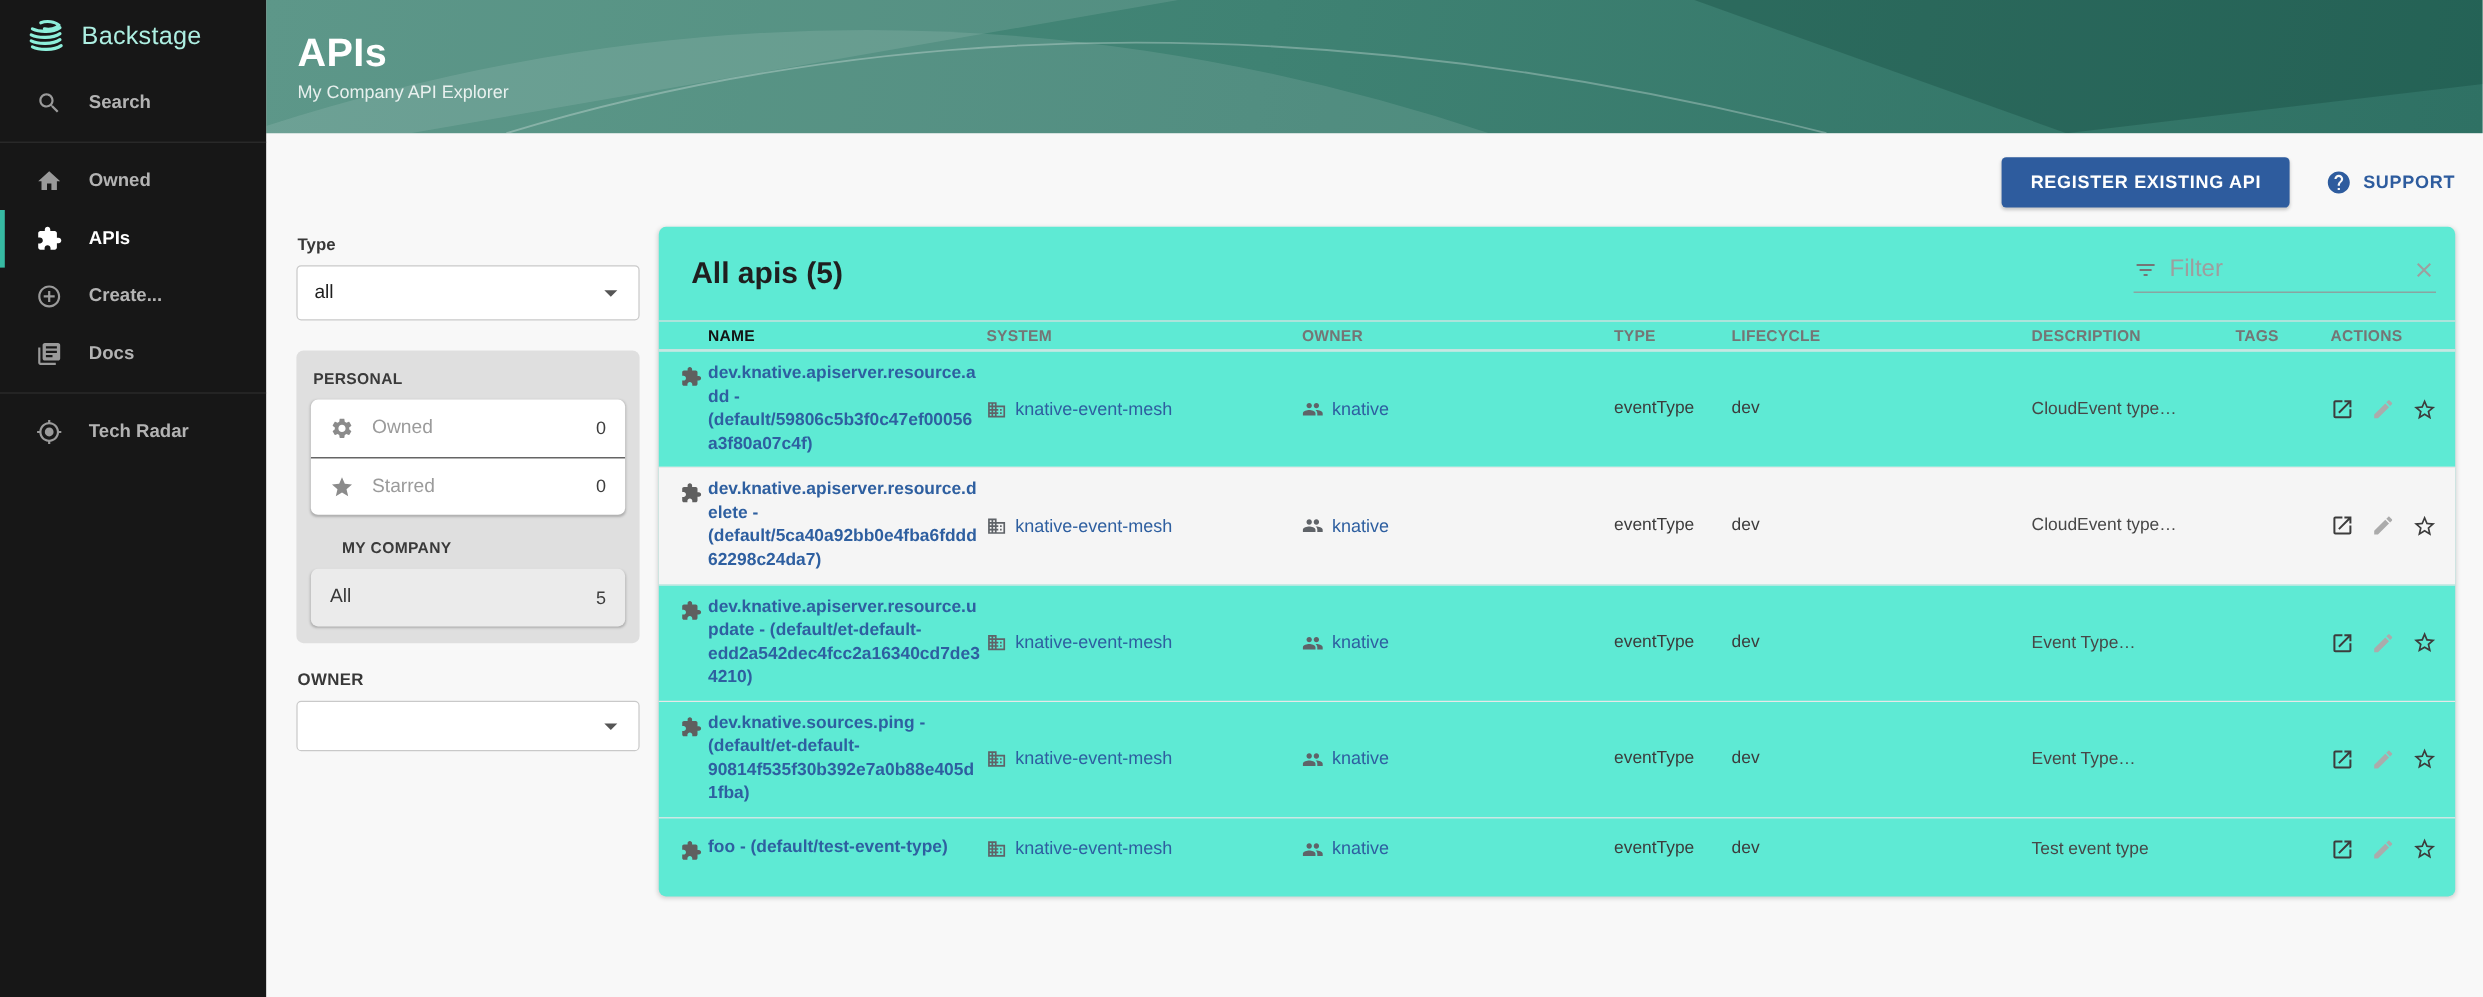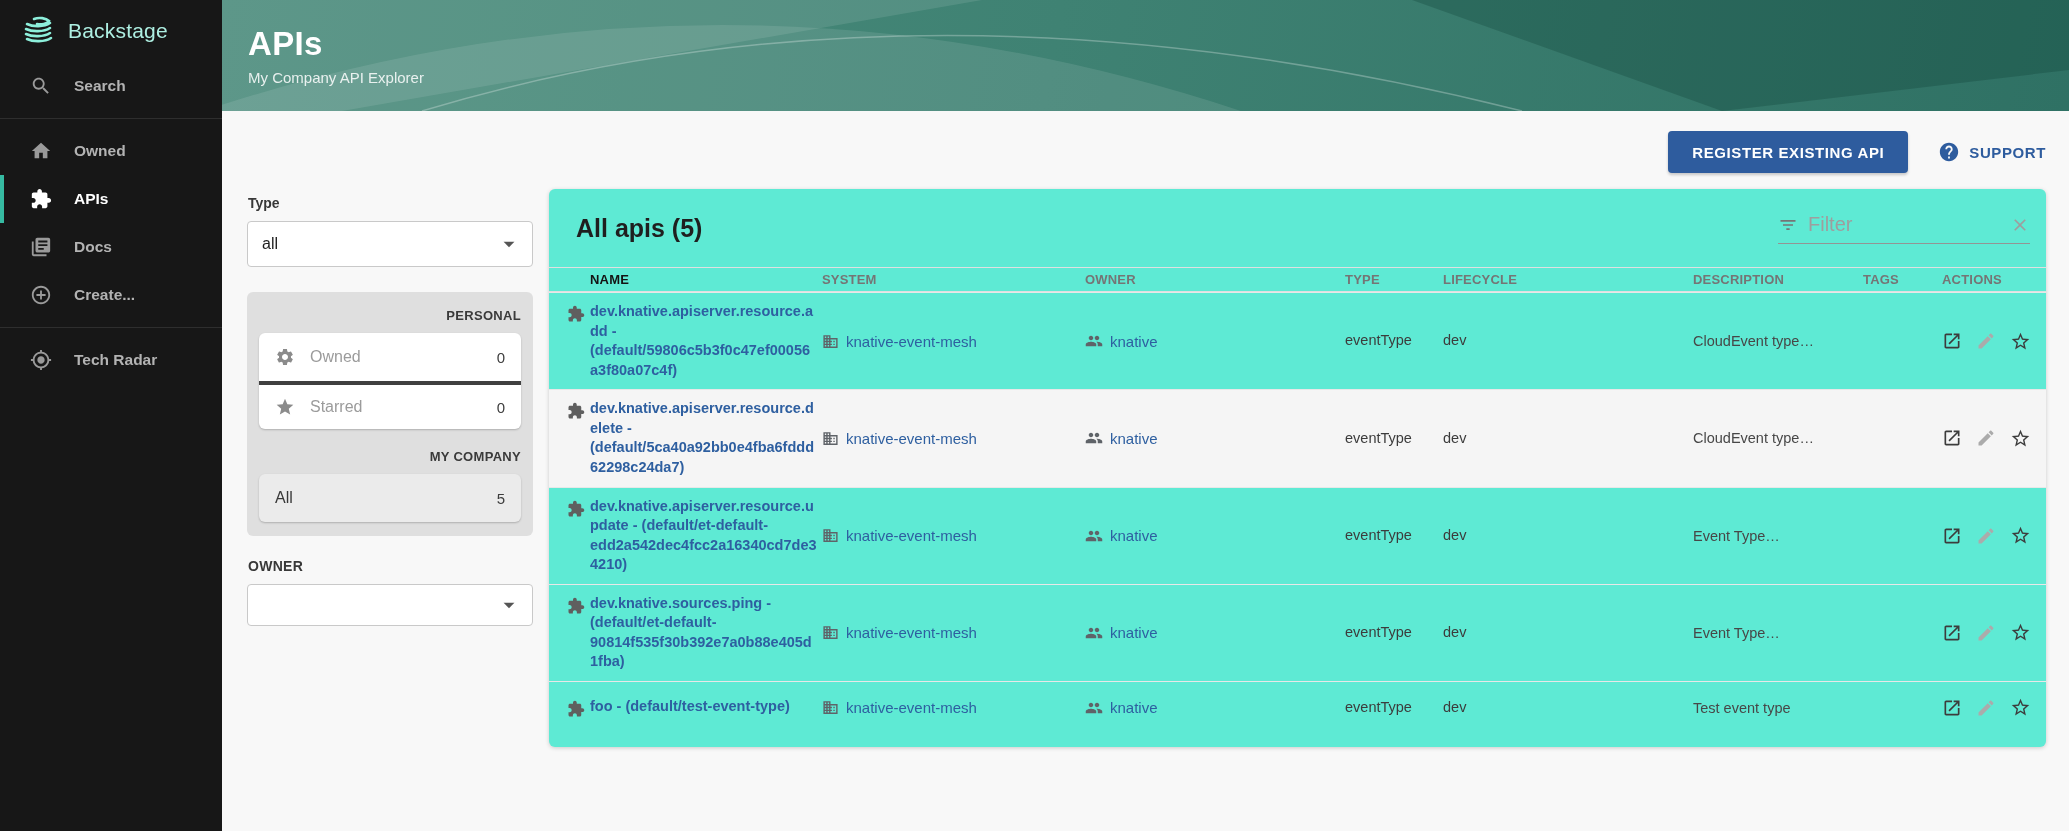--- a/index.html
+++ b/index.html
@@ -62,26 +62,26 @@
   .filter-label { font-size: 14px; font-weight: 700; color: #383838; margin: 4px 0 10px 1px; }
   .select-box {
     height: 46px; background: #fff; border: 1px solid #c9c9c9; border-radius: 4px;
     display: flex; align-items: center; justify-content: space-between;
     padding: 0 10px 0 14px; font-size: 16px; color: #1f1f1f; cursor: pointer;
   }
   .select-box .caret { color: #555; }
   .filter-panel {
     background: #DFDFDF; border-radius: 6px; margin-top: 25px; padding: 12px 12px 14px;
   }
-  .panel-heading { font-size: 13px; font-weight: 700; color: #3a3a3a; letter-spacing: 0.3px; margin: 4px 0 10px 2px; text-align: right; }
+  .panel-heading { font-size: 13px; font-weight: 700; color: #3a3a3a; letter-spacing: 0.3px; margin: 4px 0 10px 2px; }
   .panel-heading.second { margin-top: 20px; padding-left: 24px; }
   .filter-card { background: #fff; border-radius: 6px; box-shadow: 0 1px 2px rgba(0,0,0,0.22); overflow: hidden; }
   .filter-card.selected { background: #EBEBEB; }
   .filter-item { display: flex; align-items: center; height: 48px; padding: 15px 16px; gap: 15px; cursor: pointer; }
-  .filter-item + .filter-item { border-top: 4px solid #404040; }
+  .filter-item + .filter-item { border-top: 1px solid #404040; }
   .filter-item .f-icn { color: #8b8b8b; }
   .filter-item .f-label { font-size: 16px; color: #9b9b9b; }
   .filter-card.selected .f-label { color: #383838; }
   .filter-item .f-count { margin-left: auto; font-size: 15px; color: #3d3d3d; }
   .owner-label { font-size: 14px; font-weight: 700; color: #383838; letter-spacing: 0.3px; margin: 22px 0 10px 1px; }
   .select-box.small { height: 42px; }
 
   
   .card {
     flex: 1; min-width: 0; background: #5eead4; border-radius: 6px;
@@ -171,33 +171,33 @@
       <svg width="22" height="22" viewBox="0 0 24 24" fill="currentColor">
           <path d="M20.5 11H19V7c0-1.1-.9-2-2-2h-4V3.5C13 2.12 11.88 1 10.5 1S8 2.12 8 3.5V5H4c-1.1 0-2 .9-2 2v3.8h1.5c1.49 0 2.7 1.21 2.7 2.7s-1.21 2.7-2.7 2.7H2V20c0 1.1.9 2 2 2h3.8v-1.5c0-1.49 1.21-2.7 2.7-2.7 1.49 0 2.7 1.21 2.7 2.7V22H17c1.1 0 2-.9 2-2v-4h1.5c1.38 0 2.5-1.12 2.5-2.5S21.88 11 20.5 11z"></path>
         </svg>
     </span>
     <span>APIs</span>
   </div>
 
   <div class="side-item">
     <span class="icn">
       <svg width="22" height="22" viewBox="0 0 24 24" fill="currentColor">
-          <path d="M4 6H2v14c0 1.1.9 2 2 2h14v-2H4V6zm16-4H8c-1.1 0-2 .9-2 2v12c0 1.1.9 2 2 2h12c1.1 0 2-.9 2-2V4c0-1.1-.9-2-2-2zm-1 9H9V9h10v2zm-4 4H9v-2h6v2zm4-8H9V5h10v2z"></path>
+          <path d="M13 7h-2v4H7v2h4v4h2v-4h4v-2h-4V7zm-1-5C6.48 2 2 6.48 2 12s4.48 10 10 10 10-4.48 10-10S17.52 2 12 2zm0 18c-4.41 0-8-3.59-8-8s3.59-8 8-8 8 3.59 8 8-3.59 8-8 8z"></path>
         </svg>
     </span>
-    <span>Docs</span>
+    <span>Create...</span>
   </div>
 
   <div class="side-item">
     <span class="icn">
       <svg width="22" height="22" viewBox="0 0 24 24" fill="currentColor">
-          <path d="M13 7h-2v4H7v2h4v4h2v-4h4v-2h-4V7zm-1-5C6.48 2 2 6.48 2 12s4.48 10 10 10 10-4.48 10-10S17.52 2 12 2zm0 18c-4.41 0-8-3.59-8-8s3.59-8 8-8 8 3.59 8 8-3.59 8-8 8z"></path>
+          <path d="M4 6H2v14c0 1.1.9 2 2 2h14v-2H4V6zm16-4H8c-1.1 0-2 .9-2 2v12c0 1.1.9 2 2 2h12c1.1 0 2-.9 2-2V4c0-1.1-.9-2-2-2zm-1 9H9V9h10v2zm-4 4H9v-2h6v2zm4-8H9V5h10v2z"></path>
         </svg>
     </span>
-    <span>Create...</span>
+    <span>Docs</span>
   </div>
 
   <div class="side-divider"></div>
 
   <div class="side-item">
     <span class="icn">
       <svg width="22" height="22" viewBox="0 0 24 24" fill="currentColor">
           <path d="M12 8c-2.21 0-4 1.79-4 4s1.79 4 4 4 4-1.79 4-4-1.79-4-4-4zm8.94 3c-.46-4.17-3.77-7.48-7.94-7.94V1h-2v2.06C6.83 3.52 3.52 6.83 3.06 11H1v2h2.06c.46 4.17 3.77 7.48 7.94 7.94V23h2v-2.06c4.17-.46 7.48-3.77 7.94-7.94H23v-2h-2.06zM12 19c-3.87 0-7-3.13-7-7s3.13-7 7-7 7 3.13 7 7-3.13 7-7 7z"></path>
         </svg>
     </span>

